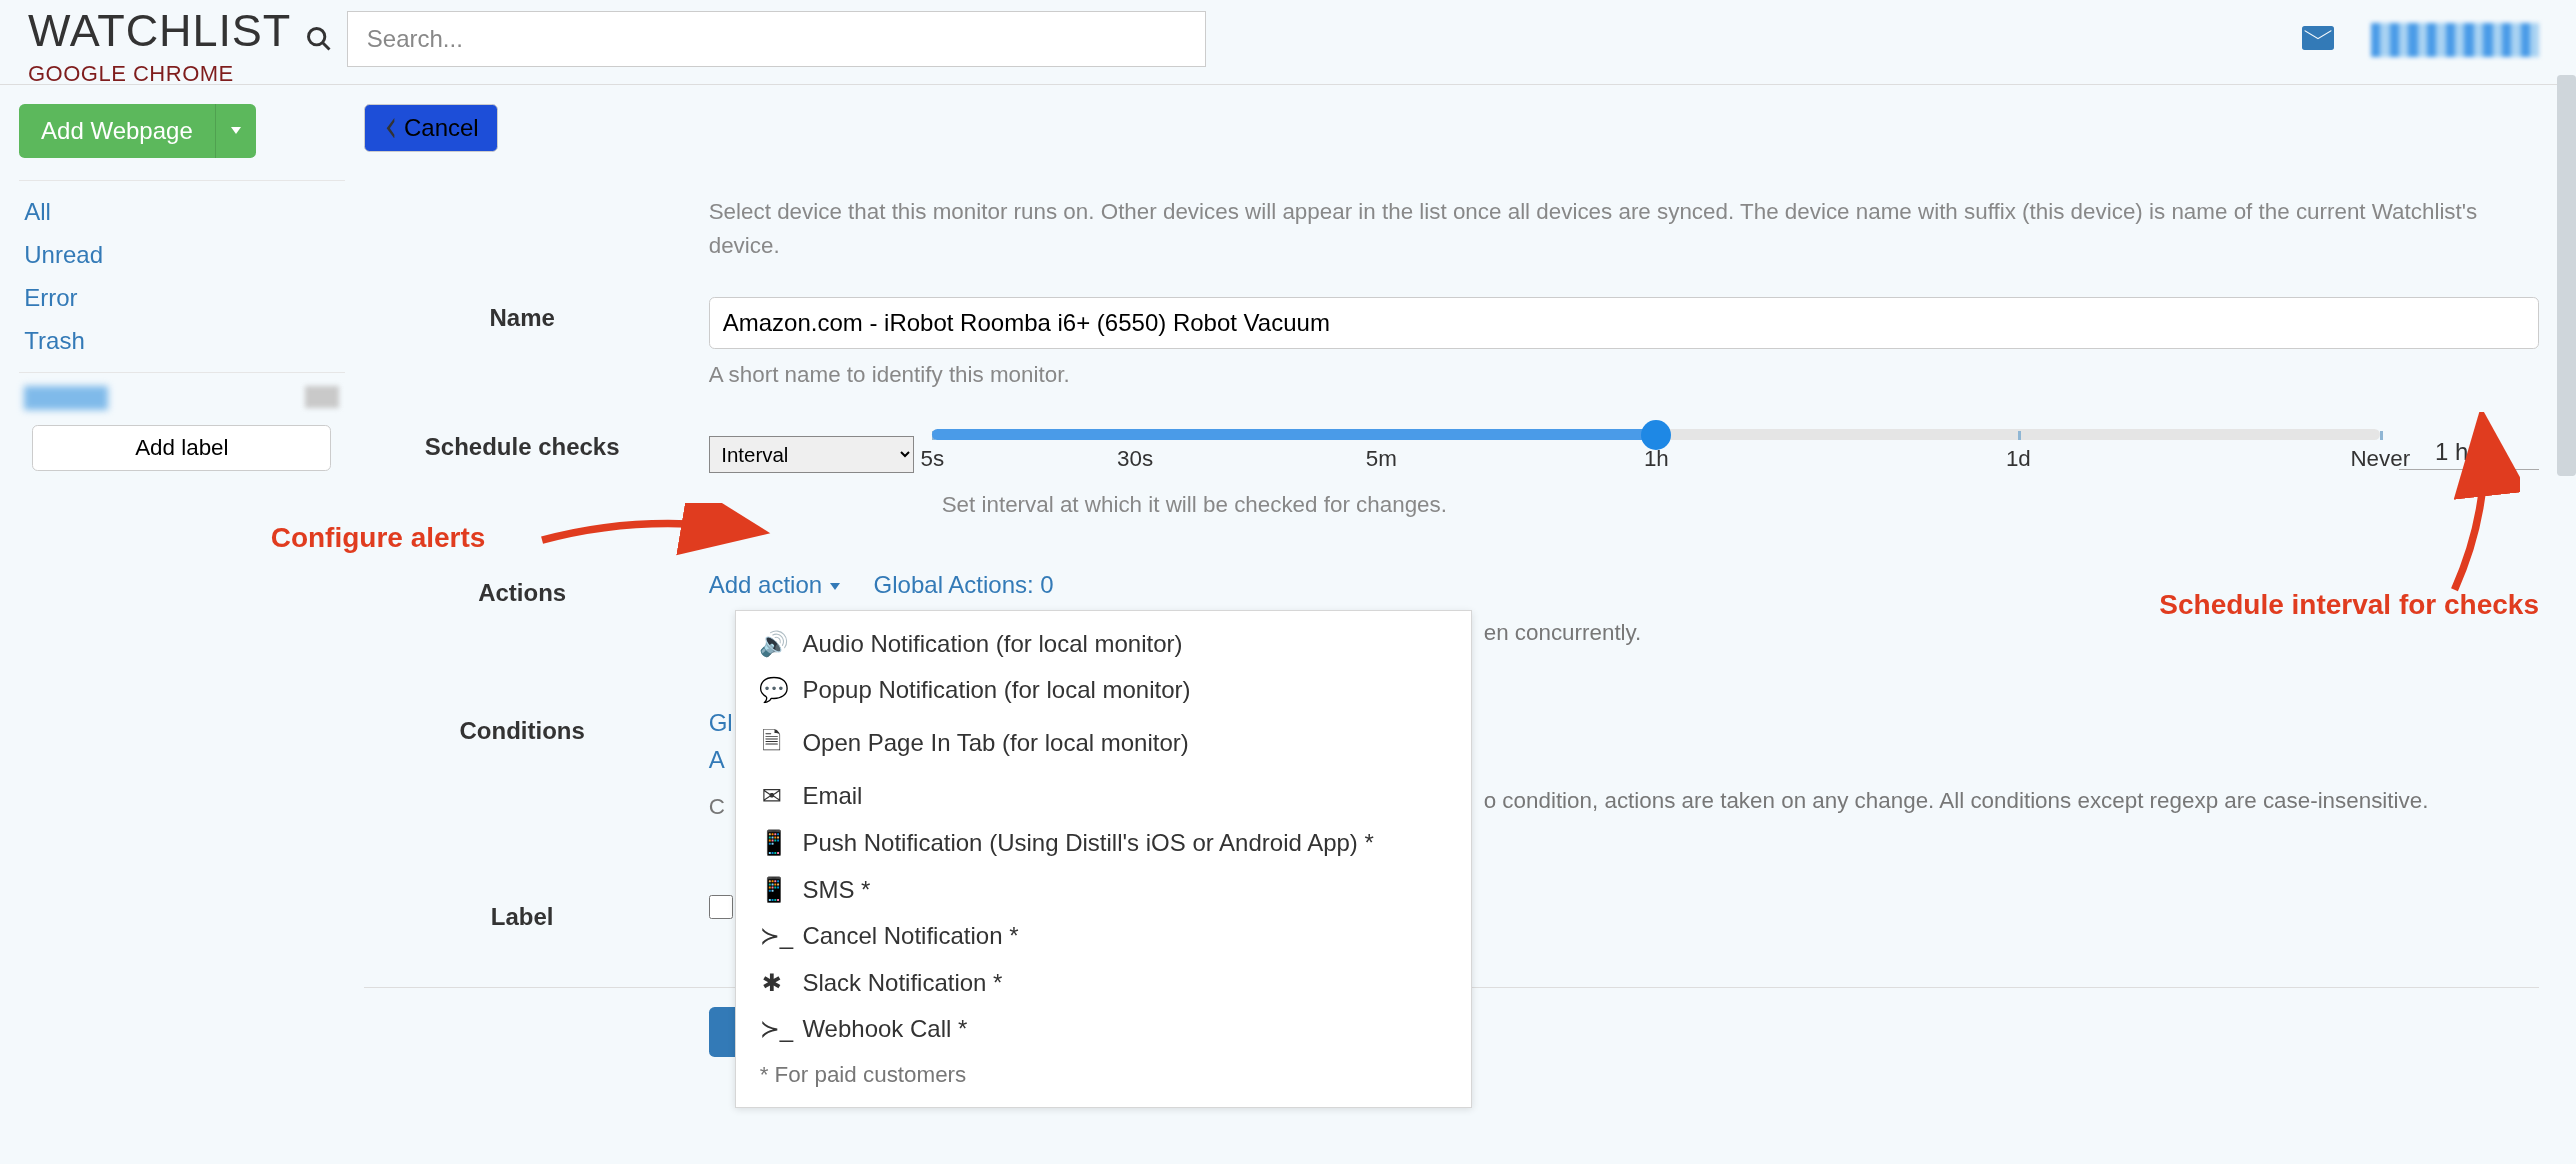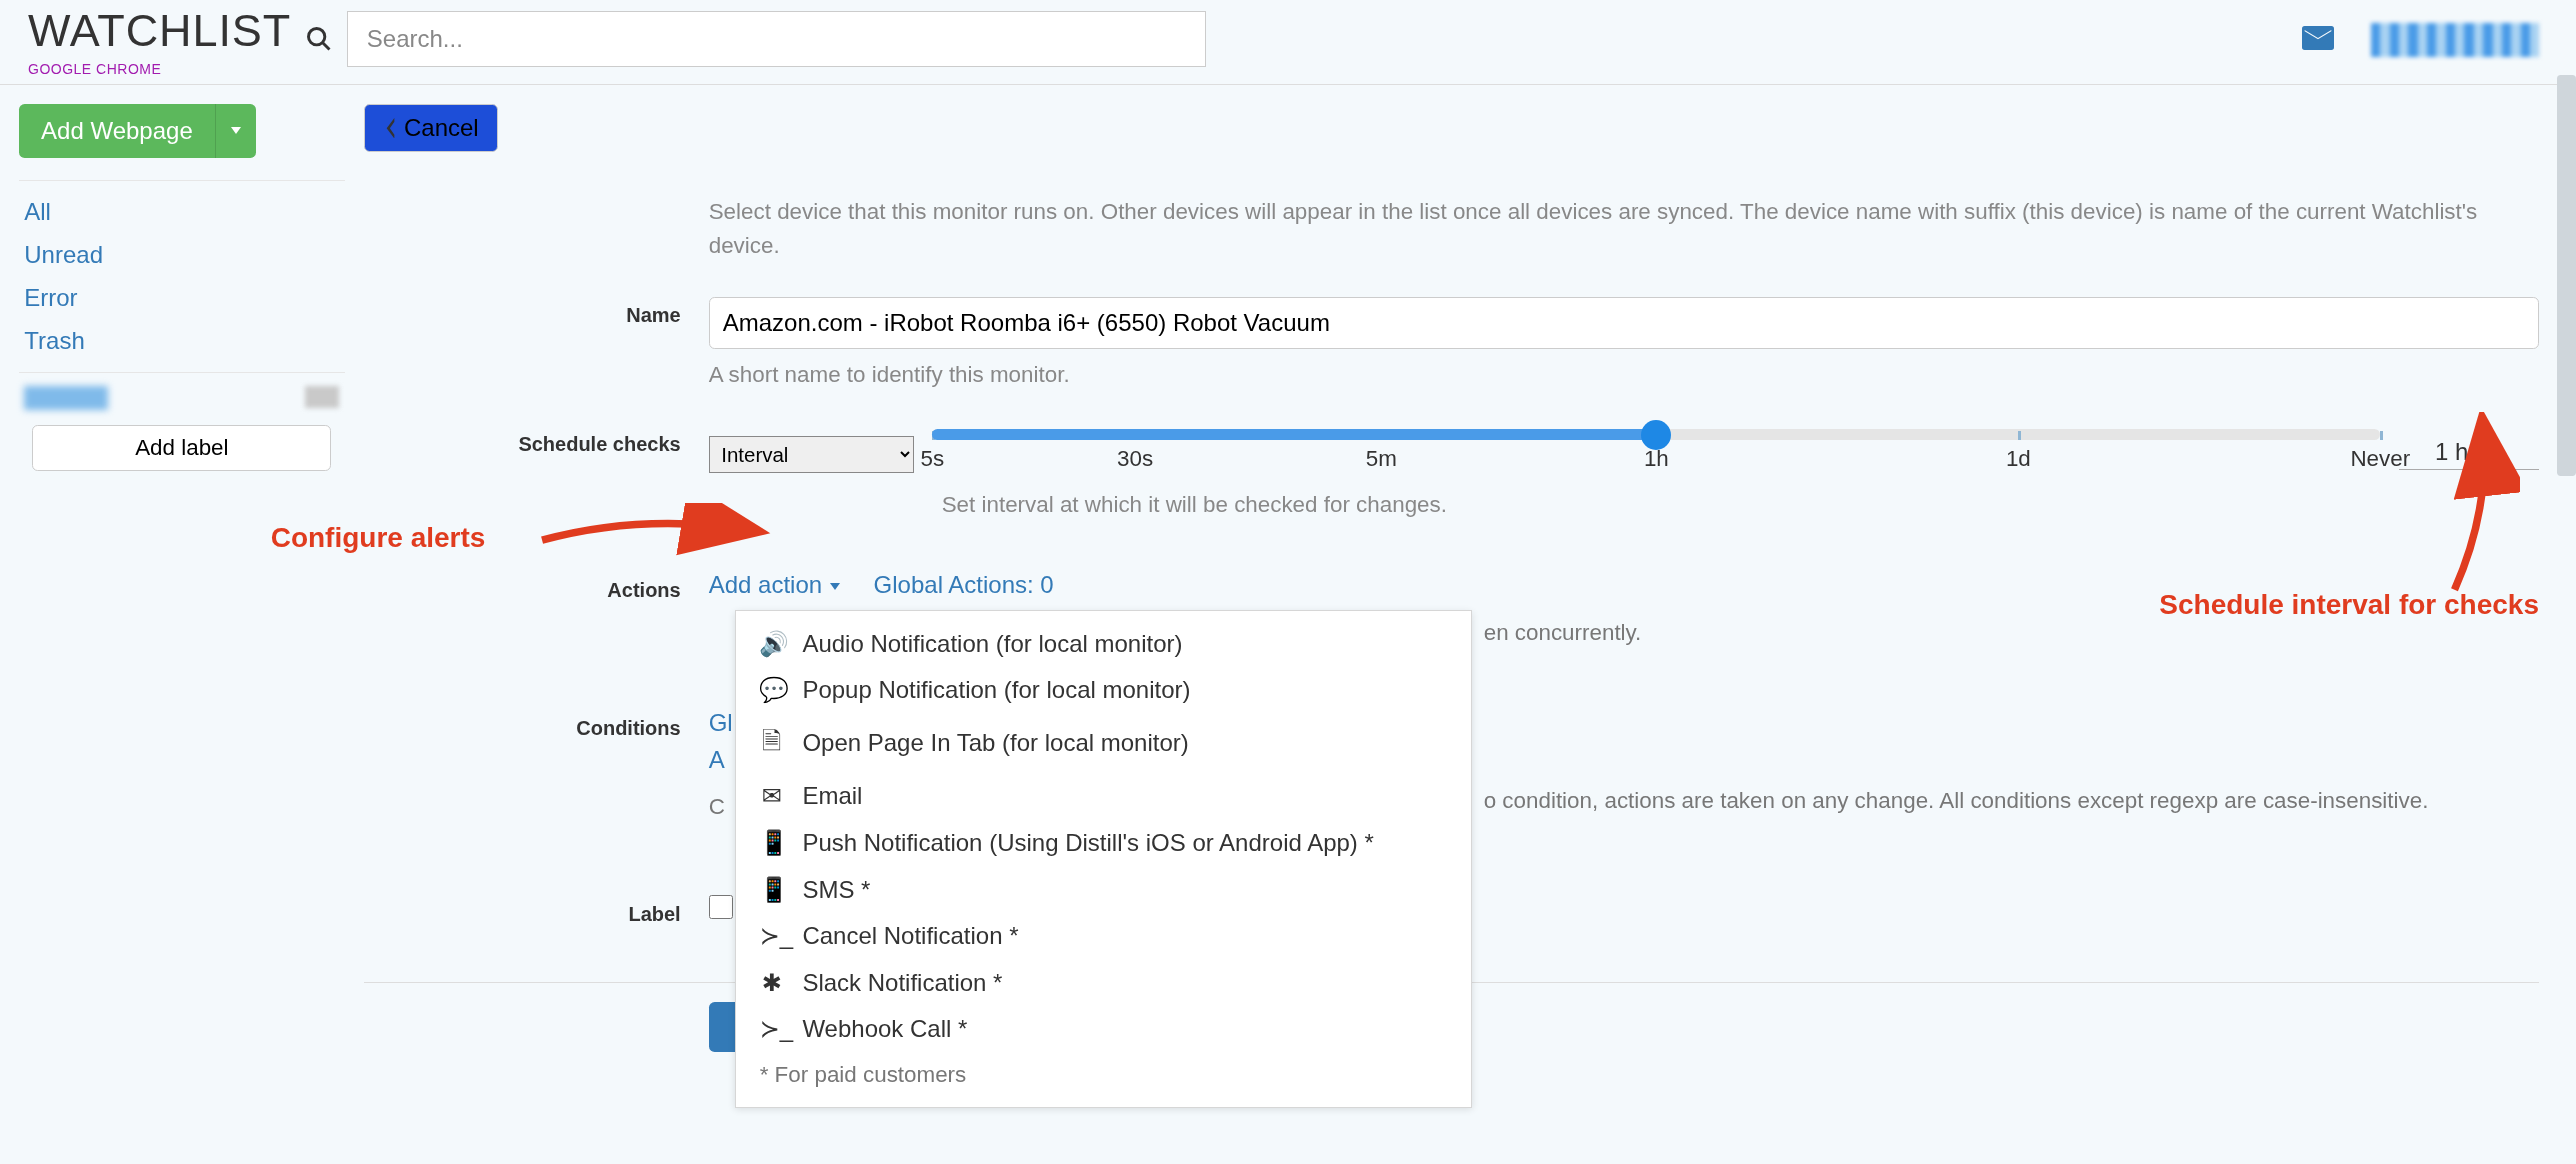--- a/index.html
+++ b/index.html
@@ -2,21 +2,21 @@
 <html style="font-size:15px"><head>
 <meta charset="utf-8">
 <style>
   * { box-sizing: border-box; margin:0; padding:0; }
   body { font-family: "Helvetica Neue", Helvetica, Arial, sans-serif; font-size:13px; color:#333; background:#f4f9fc; width:2576px; height:1165px; overflow:hidden; }
 
   
   .topbar { display:flex; align-items:flex-start; padding:5.6px 18.7px 0 28px; height:84px; }
   .brand { display:flex; flex-direction:column; }
   .brand-title { font-size:45px; letter-spacing:0.9px; font-weight:400; color:#333; line-height:1.1; }
-  .brand-sub { font-size:14px; letter-spacing:0.5px; color:#a21caf; margin-top:5.6px; }
+  .brand-sub { font-size:22px; letter-spacing:0.5px; color:#7f1d1d; margin-top:5.6px; }
   .search-wrap { display:flex; align-items:center; margin-top:5.6px; }
   .search-btn { width:56px; height:56px; display:flex; align-items:center; justify-content:center; background:none; border:none; cursor:pointer; }
   .search-input { width:859px; height:56px; border:0.9px solid #ccc; font-size:24px; padding:0 18.7px; color:#555; }
   .search-input::placeholder { color:#888; }
   .topbar-right { margin-left:auto; display:flex; align-items:center; gap:37px; margin-top:17px; padding-right:18.7px; }
   .mail-icon { color:#337ab7; }
   .user-blur { width:168px; height:34px; background:repeating-linear-gradient(90deg,#4a9be8,#4a9be8 9.3px,#a8d2f2 9.3px,#a8d2f2 18.7px); filter:blur(1.9px); }
 
   .topline { border-bottom:0.9px solid #ddd; margin:0 0 18.7px 0; }
 
@@ -33,21 +33,21 @@
   .nav-item { padding:7.5px 5.6px; font-size:24px; color:#337ab7; cursor:pointer; }
   .nav-divider { border-top:0.9px solid #e6e6e6; margin:9.3px 0; }
   .label-blur-row { display:flex; justify-content:space-between; padding:3.7px 5.6px 11.2px; }
   .label-blur { width:84px; height:24px; background:#7fbaea; filter:blur(3.7px); }
   .label-count-blur { width:34px; height:22.4px; background:#c9c9c9; filter:blur(2.8px); }
   .add-label-btn { width:299px; display:block; margin:3.7px auto 0; padding:9.3px 0; font-size:22.4px; background:#fff; border:0.9px solid #ccc; border-radius:5.6px; cursor:pointer; }
 
   .cancel-btn { background:#1d4ed8; border:0.9px solid #ccc; border-radius:5.6px; padding:9.3px 18.7px; font-size:24px; display:inline-flex; align-items:center; gap:5.6px; cursor:pointer; }
 
   .form-row { display:flex; margin-top:34px; align-items:flex-start; }
-  .form-label { width:345px; flex:0 0 345px; text-align:right; padding-right:28px; font-size:20px; font-weight:600; padding-top:7.5px; }
+  .form-label { width:345px; flex:0 0 345px; text-align:center; padding-right:28px; font-size:24px; font-weight:600; padding-top:7.5px; }
   .form-body { flex:1; min-width:0; }
 
   .help-text { color:#888; font-size:22.4px; line-height:1.5; }
 
   .name-input { width:100%; height:52px; border:0.9px solid #ccc; border-radius:5.6px; font-size:24px; padding:0 13px; }
 
   .sched-row { display:flex; align-items:center; gap:18.7px; }
   .sched-select { height:37px; border:0.9px solid #888; font-size:20.5px; padding:0 7.5px; min-width:205px; }
   .slider-wrap { flex:1; position:relative; padding-top:3.7px; }
   .slider-track { position:relative; height:11.2px; background:#e5e5e5; border-radius:5.6px; }

